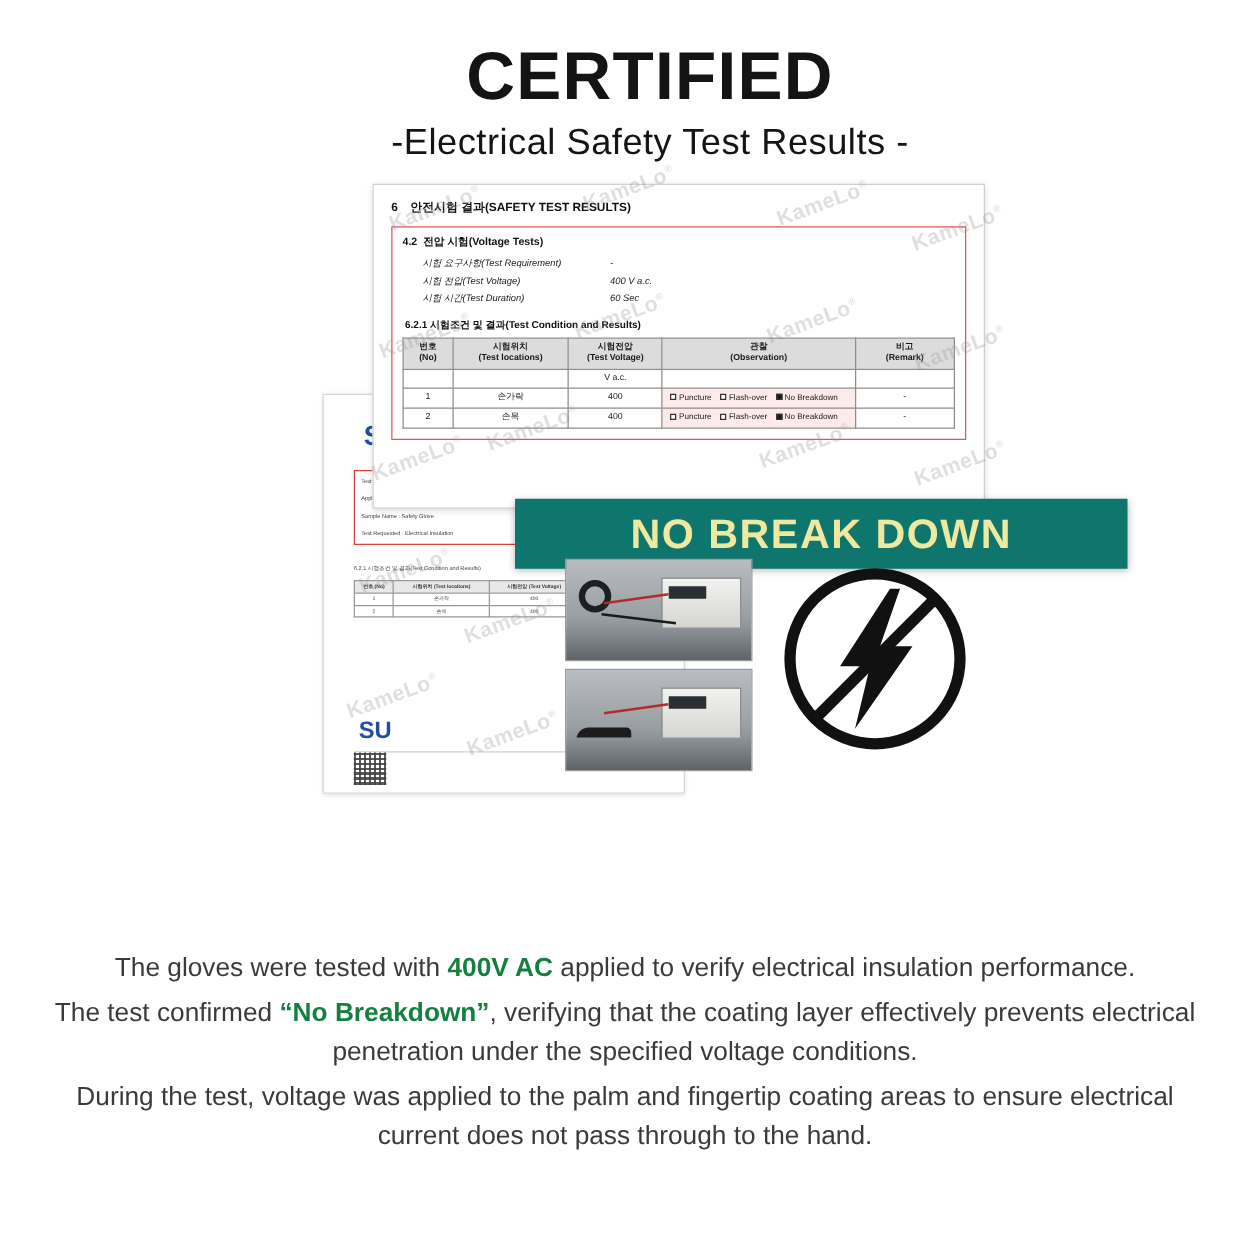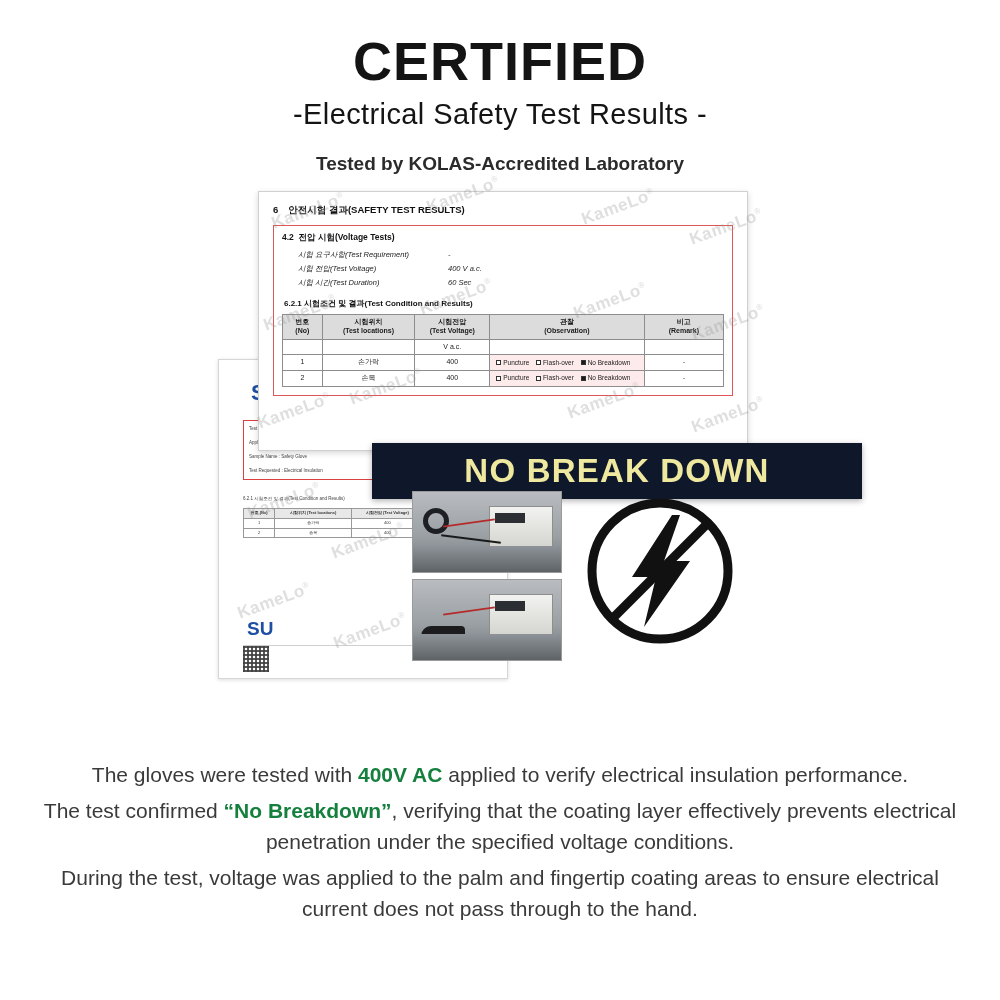--- a/index.html
+++ b/index.html
@@ -8,20 +8,21 @@
     width: 1000px; height: 1000px;
     background: #ffffff;
     font-family: "Liberation Sans", sans-serif;
     color: #1a1a1a;
     overflow: hidden;
   }
   .page {
     position: relative;
     width: 1000px; height: 1000px;
     background: #ffffff;
+    padding-left: 40px;
   }
 
   
   .header {
     padding-top: 34px;
     text-align: center;
   }
   .title-main {
     font-size: 54px;
     font-weight: 900;
@@ -188,21 +189,21 @@
     white-space: nowrap;
     letter-spacing: 0.5px;
   }
   .wm sup { font-size: 8px; }
 
   
   .banner {
     position: absolute;
     left: 372px; top: 252px;
     width: 490px; height: 56px;
-    background: #0f172a;
+    background: #0f766e;
     display: flex; align-items: center; justify-content: center;
     box-shadow: 0 2px 6px rgba(0,0,0,0.3);
   }
   .banner span {
     font-size: 33px;
     font-weight: 900;
     color: #efe9a0;
     letter-spacing: 1.2px;
   }
 
@@ -284,21 +285,20 @@
   }
 </style>
 </head>
 <body>
 
 <div class="page">
 
   <div class="header">
     <div class="title-main">CERTIFIED</div>
     <div class="title-sub">-Electrical Safety Test Results -</div>
-    <div class="lab-line">Tested by KOLAS-Accredited Laboratory</div>
   </div>
 
   <div class="collage">
 
     <div class="doc-back">
       <div class="db-brand">S</div>
       <div class="db-tiny" style="left:56px; top:26px;">SAMPLE TEST REPORT</div>
       <div class="db-redbox"></div>
       <div class="db-tiny" style="left:30px; top:66px;">Test Report No. : 00-00000-00</div>
       <div class="db-tiny" style="left:30px; top:80px;">Applicant : -</div>

